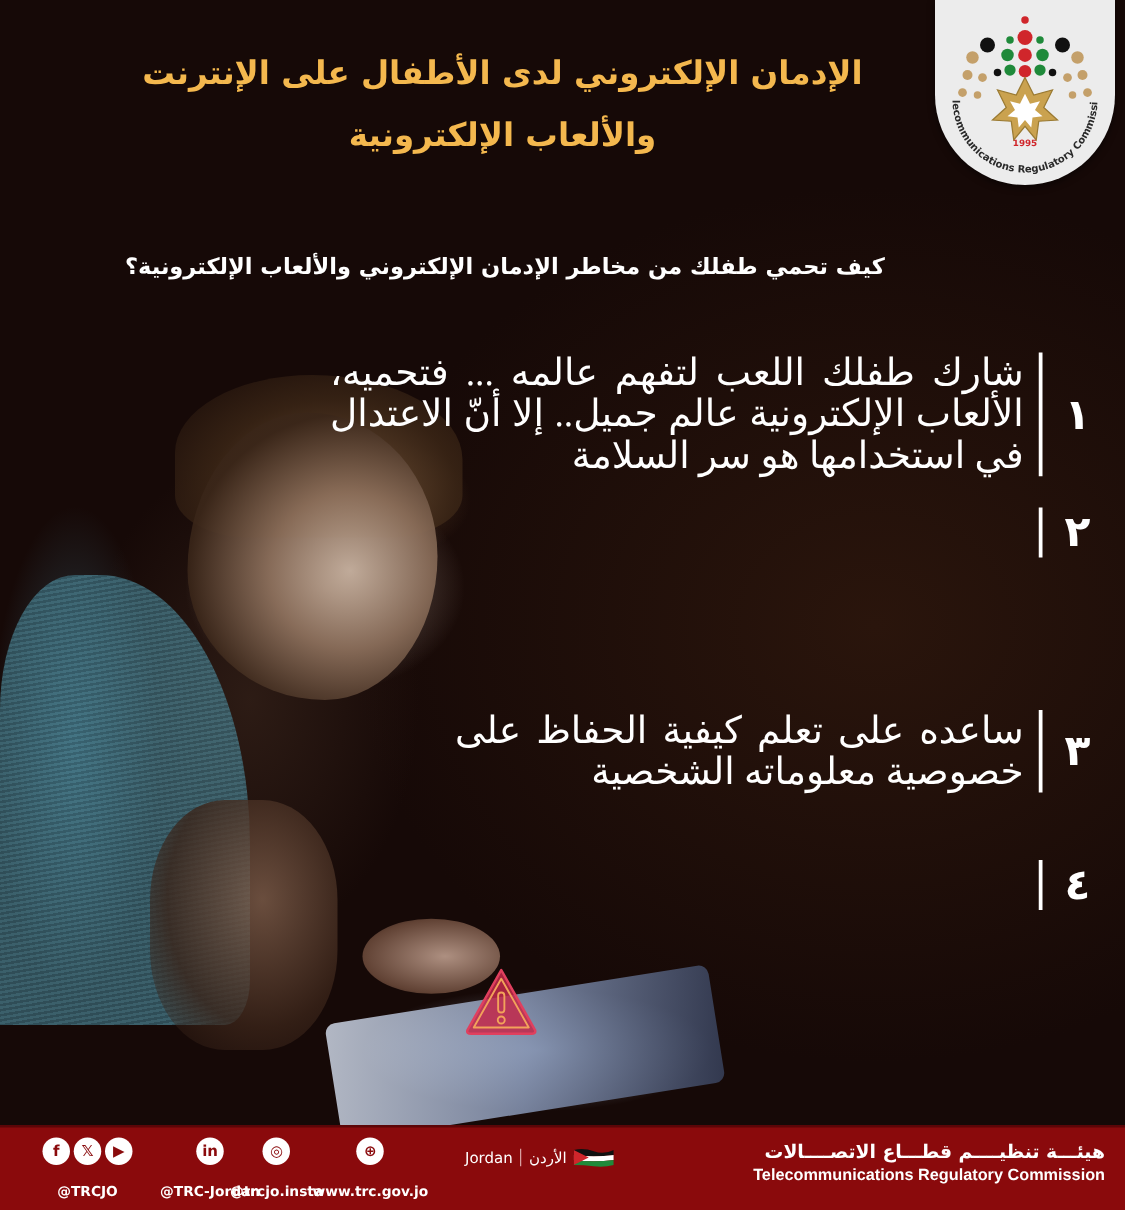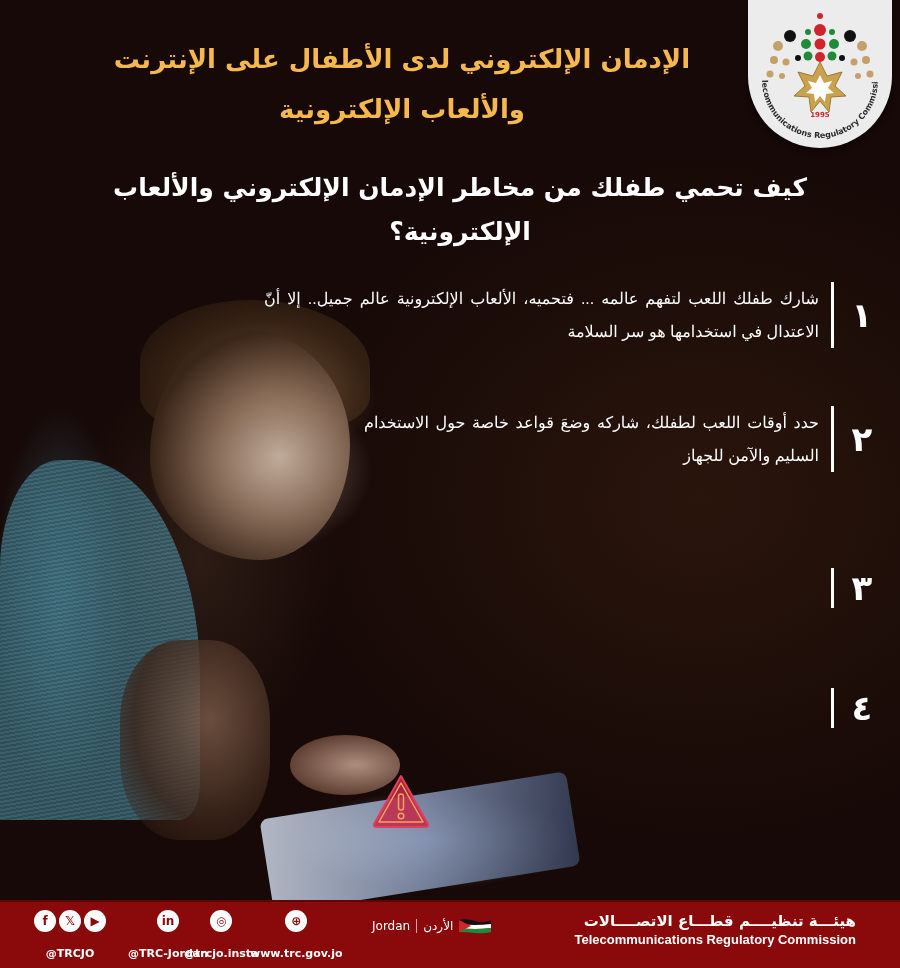--- a/index.html
+++ b/index.html
@@ -66,38 +66,38 @@
     }
 
     
     .title {
       position: absolute; right: 168px; top: 34px; width: 660px;
       direction: rtl; text-align: center; color: #f4b84e;
       font-family: "DejaVu Sans", sans-serif; font-weight: bold;
       font-size: 26px; line-height: 50px;
     }
     .subtitle {
-      position: absolute; right: 80px; top: 166px; width: 720px;
-      direction: rtl; text-align: center; color: #ffffff;
-      font-weight: bold; font-size: 25px; line-height: 44px;
+      position: absolute; right: 80px; top: 192px; width: 720px;
+      direction: rtl; text-align: left; color: #ffffff;
+      font-weight: bold; font-size: 18px; line-height: 44px;
     }
 
     
     .tip {
       position: absolute; right: 20px; direction: rtl;
       display: flex; align-items: center; color: #ffffff;
     }
     .tip-num {
       width: 36px; text-align: center; font-size: 34px; font-weight: bold;
       font-family: "DejaVu Sans", sans-serif;
     }
     .tip-bar { width: 3px; background: #ffffff; margin: 0 10px 0 12px; align-self: stretch; }
     .tip-text {
-      font-size: 16px; line-height: 33px; text-align: justify;
-      font-family: Liberation Sans, sans-serif;
+      font-size: 30px; line-height: 33px; text-align: justify;
+      font-family: Liberation Serif, serif;
     }
     .tip-1 { top: 282px; }  .tip-1 .tip-text { width: 555px; }
     .tip-2 { top: 406px; }  .tip-2 .tip-text { width: 455px; }
     .tip-3 { top: 568px; }  .tip-3 .tip-text { width: 455px; }
     .tip-4 { top: 688px; }  .tip-4 .tip-text { width: 475px; }
 
     
     .footer {
       position: absolute; left: 0; top: 900px; width: 900px; height: 68px;
       background: #8a0a0c; border-top: 2px solid #5c0507;
@@ -115,21 +115,21 @@
       font-size: 11px; color: #ffffff; font-weight: bold; margin-top: 15px; white-space: nowrap;
       font-family: "DejaVu Sans", sans-serif;
     }
     .country {
       position: absolute; left: 372px; top: 918px; display: flex; align-items: center; gap: 6px;
       color: #ffffff; font-size: 12px;
     }
     .country-sep { width: 1px; height: 14px; background: #d8a0a0; }
     .flag { width: 32px; height: 16px; }
     .org {
-      position: absolute; right: 44px; top: 912px; text-align: right; color: #ffffff;
+      position: absolute; right: 16px; top: 912px; text-align: right; color: #ffffff;
     }
     .org-ar { direction: rtl; font-size: 15px; font-weight: bold; letter-spacing: 1px; }
     .org-en { font-size: 13px; font-weight: bold; margin-top: 2px; font-family: "Liberation Sans", sans-serif; }
   </style>
 </head>
 <body>
 
 <div class="canvas">
   <div class="child-shirt"></div>
   <div class="child-hair"></div>
@@ -186,25 +186,25 @@
 <div class="subtitle">كيف تحمي طفلك من مخاطر الإدمان الإلكتروني والألعاب الإلكترونية؟</div>
 
 <div class="tip tip-1">
   <span class="tip-num">١</span>
   <span class="tip-bar"></span>
   <span class="tip-text">شارك طفلك اللعب لتفهم عالمه ... فتحميه، الألعاب الإلكترونية عالم جميل.. إلا أنّ الاعتدال في استخدامها هو سر السلامة</span>
 </div>
 <div class="tip tip-2">
   <span class="tip-num">٢</span>
   <span class="tip-bar"></span>
-  <span class="tip-text">حدد أوقات اللعب لطفلك، شاركه وضعَ قواعد خاصة حول الاستخدام السليم والآمن للجهاز</span>
 </div>
 <div class="tip tip-3">
   <span class="tip-num">٣</span>
   <span class="tip-bar"></span>
+  <span class="tip-text">ساعده على تعلم كيفية الحفاظ على خصوصية معلوماته الشخصية</span>
 </div>
 <div class="tip tip-4">
   <span class="tip-num">٤</span>
   <span class="tip-bar"></span>
 </div>
 
 <div class="footer">
   <div class="social" style="left:34px;">
     <div class="social-icons">
       <span class="sicon">f</span>

